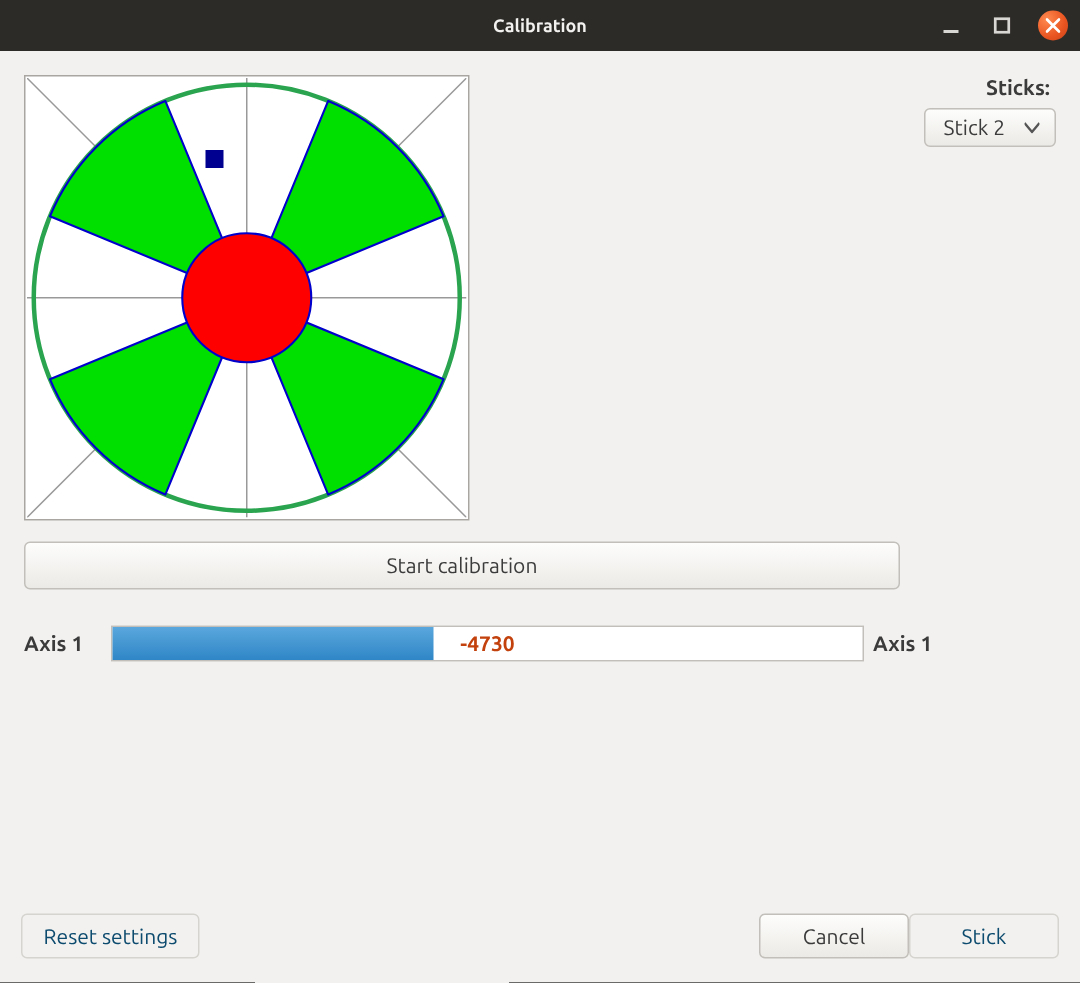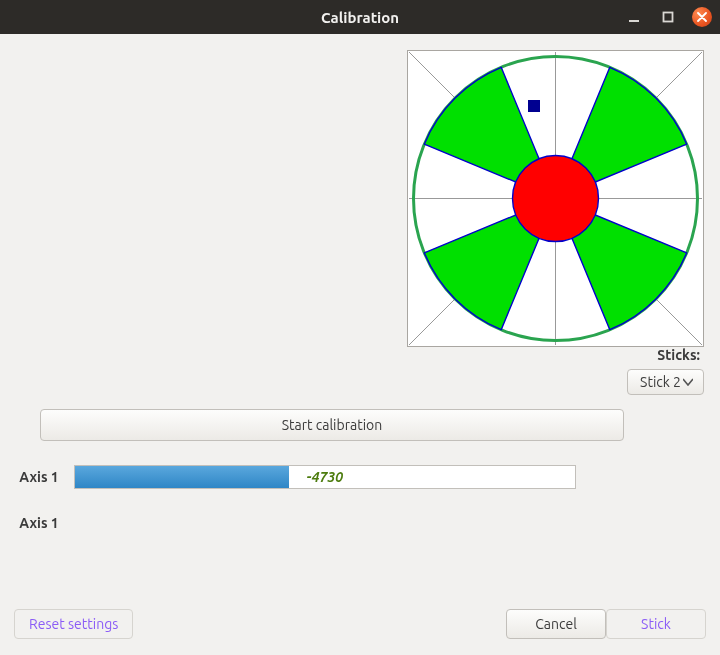--- a/index.html
+++ b/index.html
@@ -19,21 +19,21 @@
     position: relative;
     height: 34px;
     background: #2d2b28;
     display: flex;
     align-items: center;
     justify-content: center;
   }
   .titlebar-title {
     color: #f2f1ef;
     font-weight: bold;
-    font-size: 15px;
+    font-size: 12px;
   }
   .titlebar-controls {
     position: absolute;
     right: 8px;
     top: 0;
     height: 34px;
     display: flex;
     align-items: center;
     gap: 14px;
   }
@@ -62,22 +62,21 @@
     width: 720px;
     height: 621px;
     background: #f2f1ef;
     padding: 16px;
   }
 
   
   .toprow {
     display: flex;
     justify-content: space-between;
-    align-items: flex-end;
-    flex-direction: column;
+    align-items: flex-start;
   }
   .vis-box {
     width: 295px;
     height: 295px;
     border: 1px solid #a9a6a1;
     background: #ffffff;
     display: flex;
     align-items: center;
     justify-content: center;
   }
@@ -87,21 +86,21 @@
     text-align: right;
   }
   .sticks-label {
     font-weight: bold;
     margin-bottom: 6px;
     padding-right: 4px;
   }
   .dropdown {
     display: inline-flex;
     align-items: center;
-    gap: 2px;
+    gap: 13px;
     padding: 4px 10px 4px 12px;
     border: 1px solid #c2bfba;
     border-radius: 4px;
     background: linear-gradient(#fdfdfc, #eceae6);
     cursor: pointer;
     user-select: none;
   }
   .dropdown .chev svg { display:block; }
 
   
@@ -110,30 +109,28 @@
     width: 582px;
     height: 30px;
     border: 1px solid #c2bfba;
     border-radius: 4px;
     background: linear-gradient(#fdfdfc, #eceae6);
     display: flex;
     align-items: center;
     justify-content: center;
     cursor: pointer;
     user-select: none;
-    margin-left: 24px;
   }
 
   
   .axes {
     margin-top: 24px;
     display: flex;
-    flex-direction: column;
-    gap: 26px;
-    text-align: center;
+    flex-direction: row;
+    gap: 6px;
   }
   .axis-row {
     display: flex;
     align-items: center;
     gap: 12px;
   }
   .axis-label {
     width: 46px;
     font-weight: bold;
   }
@@ -153,23 +150,22 @@
     height: 100%;
     background: linear-gradient(#5aa7dd, #2f86c6);
   }
   .axis-value {
     position: absolute;
     inset: 0;
     display: flex;
     align-items: center;
     justify-content: center;
     font-weight: bold;
-    color: #4d7c0f;
+    color: #c2410c;
     pointer-events: none;
-    font-style: italic;
   }
 
   
   .footer {
     position: absolute;
     left: 14px;
     right: 14px;
     bottom: 16px;
     display: flex;
     align-items: center;
@@ -186,21 +182,21 @@
     border: 1px solid #c2bfba;
     border-radius: 4px;
     background: linear-gradient(#fdfdfc, #eceae6);
     display: inline-flex;
     align-items: center;
     justify-content: center;
     cursor: pointer;
     user-select: none;
   }
   .btn.disabled {
-    color: #8b5cf6;
+    color: #0c4a6e;
     border-color: #d6d4cf;
     background: #f2f1ef;
     cursor: default;
   }
 </style>
 </head>
 <body>
 
 <div class="titlebar">
   <span class="titlebar-title">Calibration</span>

